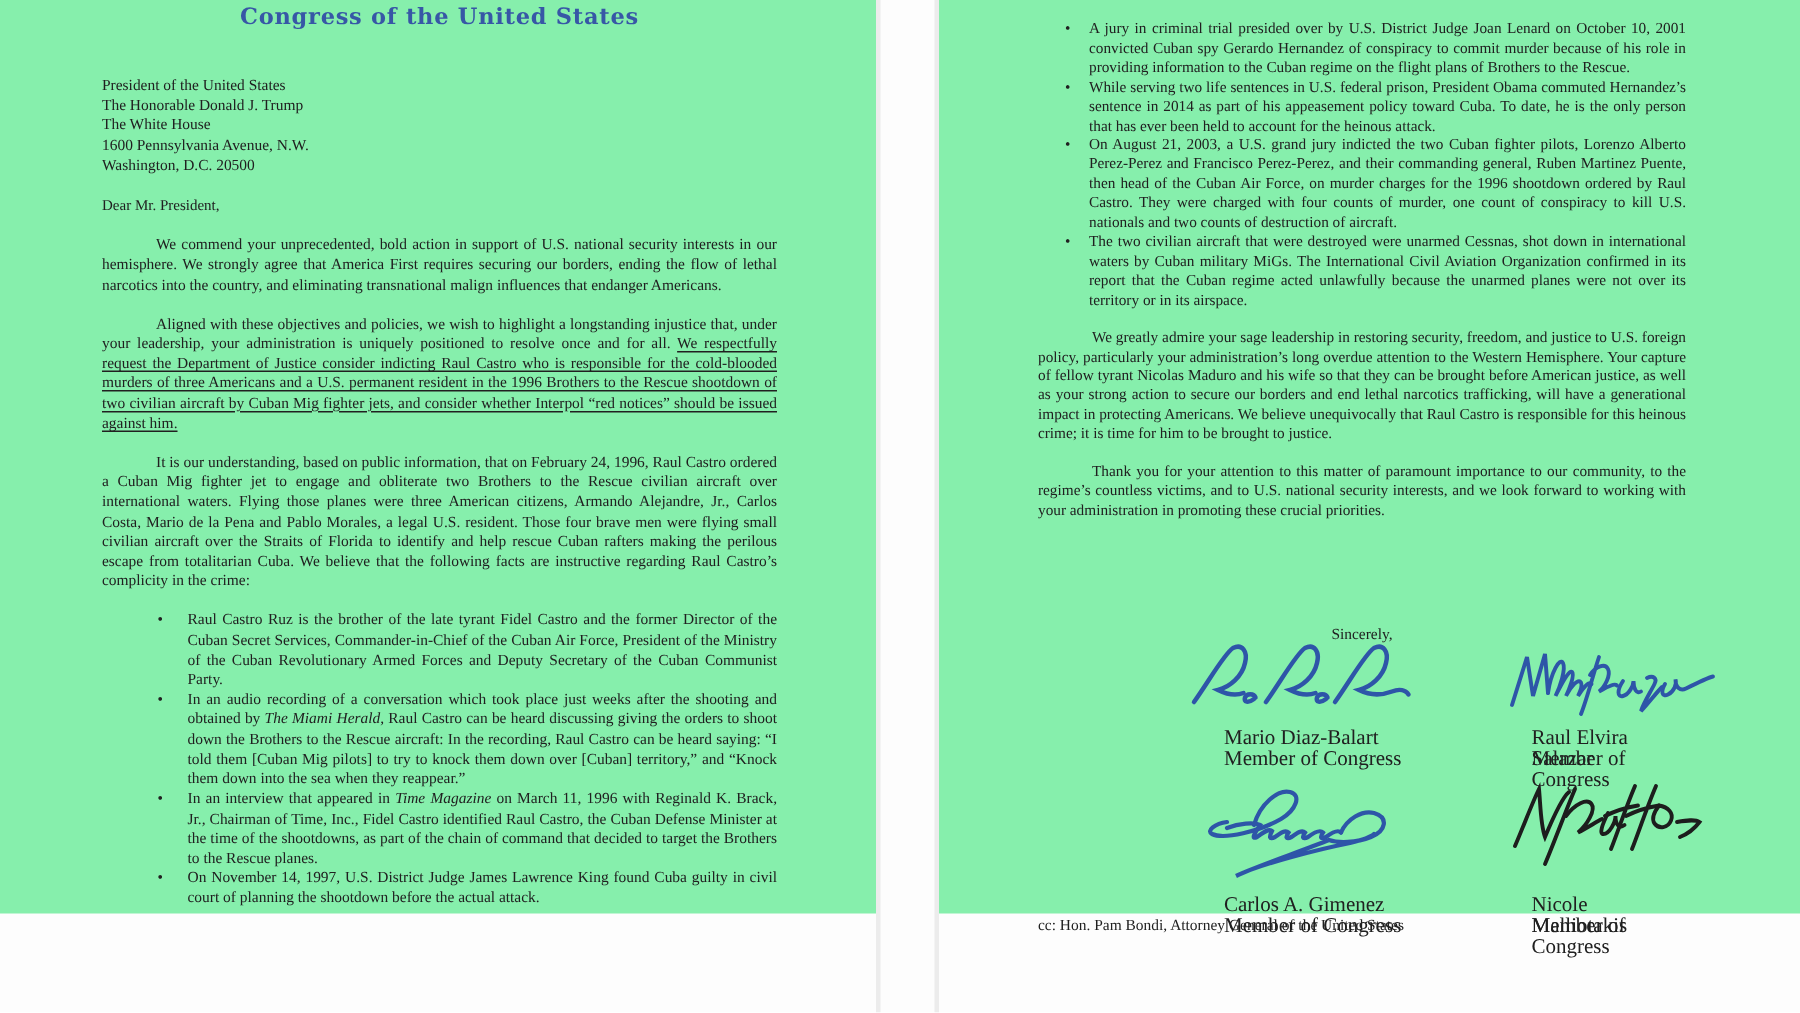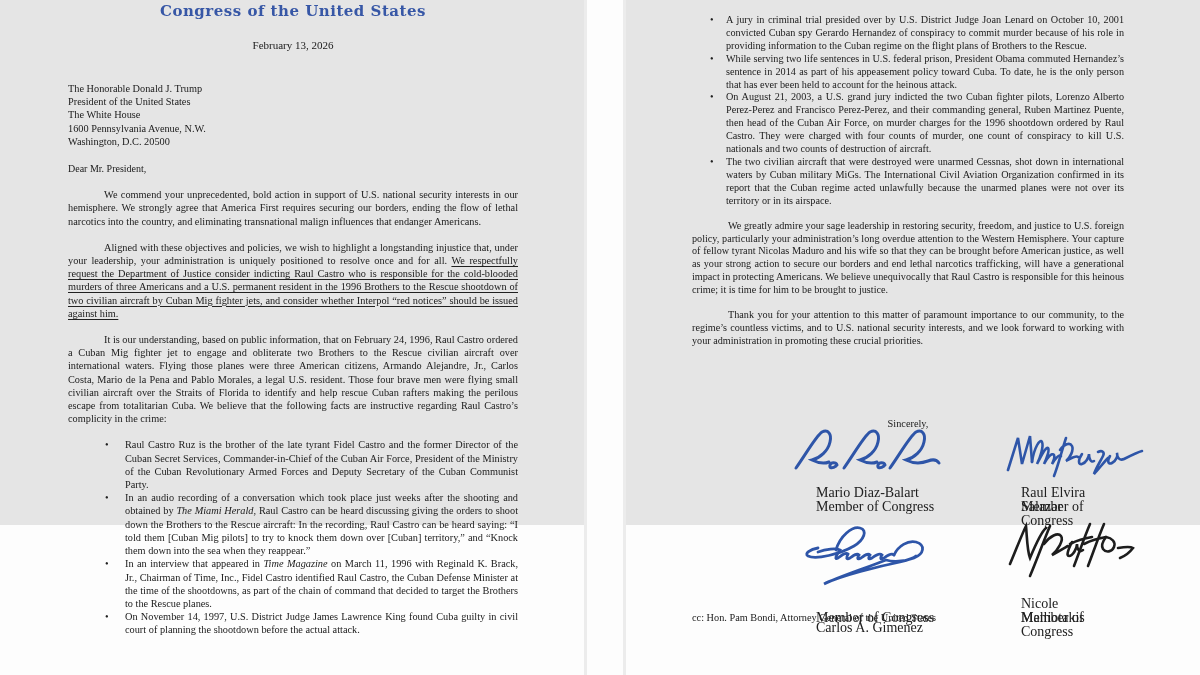--- a/index.html
+++ b/index.html
@@ -5,21 +5,21 @@
   * { margin:0; padding:0; box-sizing:border-box; }
   html,body { width:1200px; height:675px; background:#ffffff; overflow:hidden; }
   body { font-family:"Liberation Serif", serif; color:#202020; }
 
   .canvas { position:relative; width:1200px; height:675px; background:#fdfdfd; }
 
   .page-edge { position:absolute; top:0; width:3px; height:675px; background:#ececec; }
   .edge-left { left:584px; }
   .edge-right { left:623px; }
 
-  .page { position:absolute; top:0; height:525px; background:#e5e5e5; }
+  .page { position:absolute; top:0; height:609px; background:#86efac; }
   .page-1 { left:0; width:584px; }
   .page-2 { left:626px; width:574px; }
 
   .col-1 { position:relative; margin-left:68px; width:450px; }
   .col-2 { position:relative; margin-left:66px; width:432px; }
 
   .letterhead { text-align:center; padding-top:3px; color:#3757a6;
                 font-family:"DejaVu Serif", serif; font-weight:bold; }
   .lh-1 { font-size:15px; line-height:17px; letter-spacing:0.5px; }
   .lh-2 { font-size:14px; line-height:16px; letter-spacing:0.5px; }
@@ -61,25 +61,24 @@
   <div class="page-edge edge-left"></div>
   <div class="page-edge edge-right"></div>
 
   <div class="page page-1">
     <div class="col-1">
 
       <div class="letterhead">
         <div class="lh-1">Congress of the United States</div>
       </div>
 
-      <div class="date-line">February 13, 2026</div>
 
       <div class="addr">
+        <div>President of the United States</div>
         <div>The Honorable Donald J. Trump</div>
-        <div>President of the United States</div>
         <div>The White House</div>
         <div>1600 Pennsylvania Avenue, N.W.</div>
         <div>Washington, D.C. 20500</div>
       </div>
 
       <div class="salutation">Dear Mr. President,</div>
 
       <div class="body-text">
         <p class="para">We commend your unprecedented, bold action in support of U.S. national security interests in our hemisphere. We strongly agree that America First requires securing our borders, ending the flow of lethal narcotics into the country, and eliminating transnational malign influences that endanger Americans.</p>
 
@@ -168,21 +167,21 @@
 
       <div class="sig" style="left:104px; top:508px;">
         <svg width="160" height="70" viewBox="0 0 160 70">
           <g fill="none" stroke="#2e55a8" stroke-width="2.8" stroke-linecap="round">
             <path d="M40 28 C44 14 56 4 64 6 C72 8 68 18 58 24 C44 32 20 38 12 34 C8 32 14 27 22 26"></path>
             <path d="M22 30 C30 27 40 26 44 28 C40 34 38 38 42 36 C46 33 50 30 52 32 C50 36 50 38 54 36 C58 33 61 31 63 33 C61 36 61 38 65 36 C69 33 72 31 74 33 C72 36 72 38 76 36 C80 33 84 31 86 33 C84 36 84 38 88 36 C92 33 96 31 98 33"></path>
             <path d="M98 33 C102 24 112 18 120 20 C130 23 128 32 118 36 C108 40 96 40 90 38 C70 46 40 56 28 62 C44 54 84 44 104 40 C112 38 118 36 120 34"></path>
           </g>
         </svg>
       </div>
-      <div class="sig-name" style="left:124px; top:607px;text-align:center;">Carlos A. Gimenez</div>
+      <div class="sig-name" style="left:124px; top:583px;text-align:center;">Carlos A. Gimenez</div>
       <div class="sig-name" style="left:124px; top:597px;">Member of Congress</div>
 
       <div class="sig" style="left:314px; top:504px;">
         <svg width="130" height="62" viewBox="0 0 130 62">
           <g fill="none" stroke="#1d1d1d" stroke-width="2.6" stroke-linecap="round">
             <path d="M4 46 C10 32 16 16 20 8 C21 18 21 32 24 40 C29 28 35 14 40 10"></path>
             <path d="M44 8 C38 22 30 44 24 58"></path>
             <path d="M38 26 C44 18 52 14 55 18 C58 22 52 32 46 37 C52 34 58 30 62 28"></path>
             <path d="M66 24 C62 32 60 38 63 38 C67 38 71 30 71 26 C71 31 73 35 77 32"></path>
             <path d="M84 6 C78 20 72 38 68 48 M64 26 C72 22 80 20 86 19"></path>

